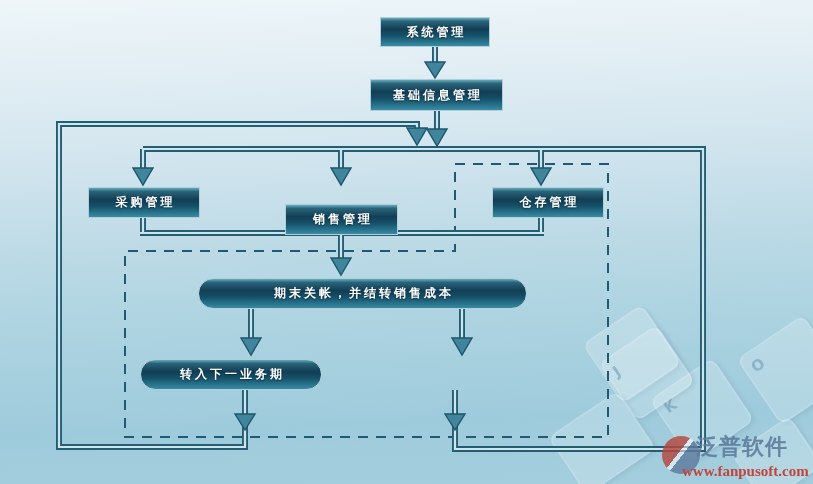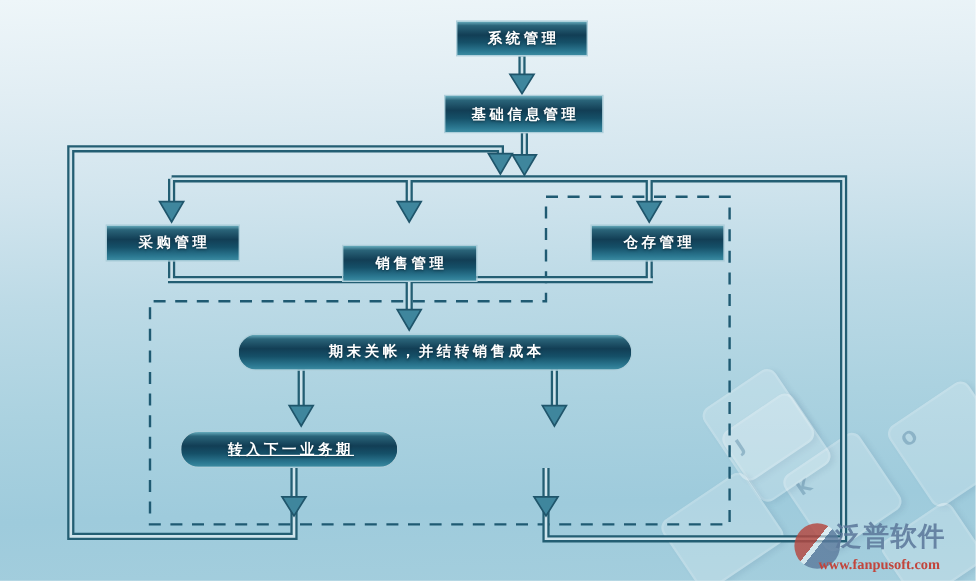--- a/index.html
+++ b/index.html
@@ -39,21 +39,21 @@
     opacity:0.82;
   }
   .logo-brand{
     position:absolute;left:40px;top:-2px;
     font-size:22px;font-weight:bold;letter-spacing:1px;
     color:rgba(92,121,155,0.88);white-space:nowrap;
   }
   .logo-url{
     position:absolute;left:26px;top:29px;
     font-family:"Liberation Serif","DejaVu Serif",serif;
-    font-size:12px;font-weight:bold;color:#c2453c;white-space:nowrap;
+    font-size:15px;font-weight:bold;color:#c2453c;white-space:nowrap;
   }
 </style>
 </head>
 <body>
 
 <div class="stage">
 
   <div class="key" style="left:596px;top:318px;width:72px;height:72px;"></div>
   <div class="key" style="left:664px;top:372px;width:76px;height:76px;">
       <span>K</span>
@@ -123,21 +123,21 @@
   <div class="node" style="left:370px;top:79px;width:133px;height:32px;">基础信息管理</div>
 
   <div class="node" style="left:88px;top:187px;width:112px;height:31px;">采购管理</div>
 
   <div class="node" style="left:285px;top:187px;width:113px;height:31px;margin-top:17px;">销售管理</div>
 
   <div class="node" style="left:492px;top:187px;width:112px;height:31px;">仓存管理</div>
 
   <div class="node pill" style="left:198px;top:278px;width:329px;height:31px;">期末关帐，并结转销售成本</div>
 
-  <div class="node pill" style="left:150px;top:359px;width:182px;height:31px;text-decoration:underline;">转入下一业务期</div>
+  <div class="node pill" style="left:140px;top:359px;width:182px;height:31px;">转入下一业务期</div>
 
 
   <div class="logo">
     <span class="logo-icon"></span>
     <span class="logo-brand">泛普软件</span>
     <span class="logo-url">www.fanpusoft.com</span>
   </div>
 
 </div>
 

